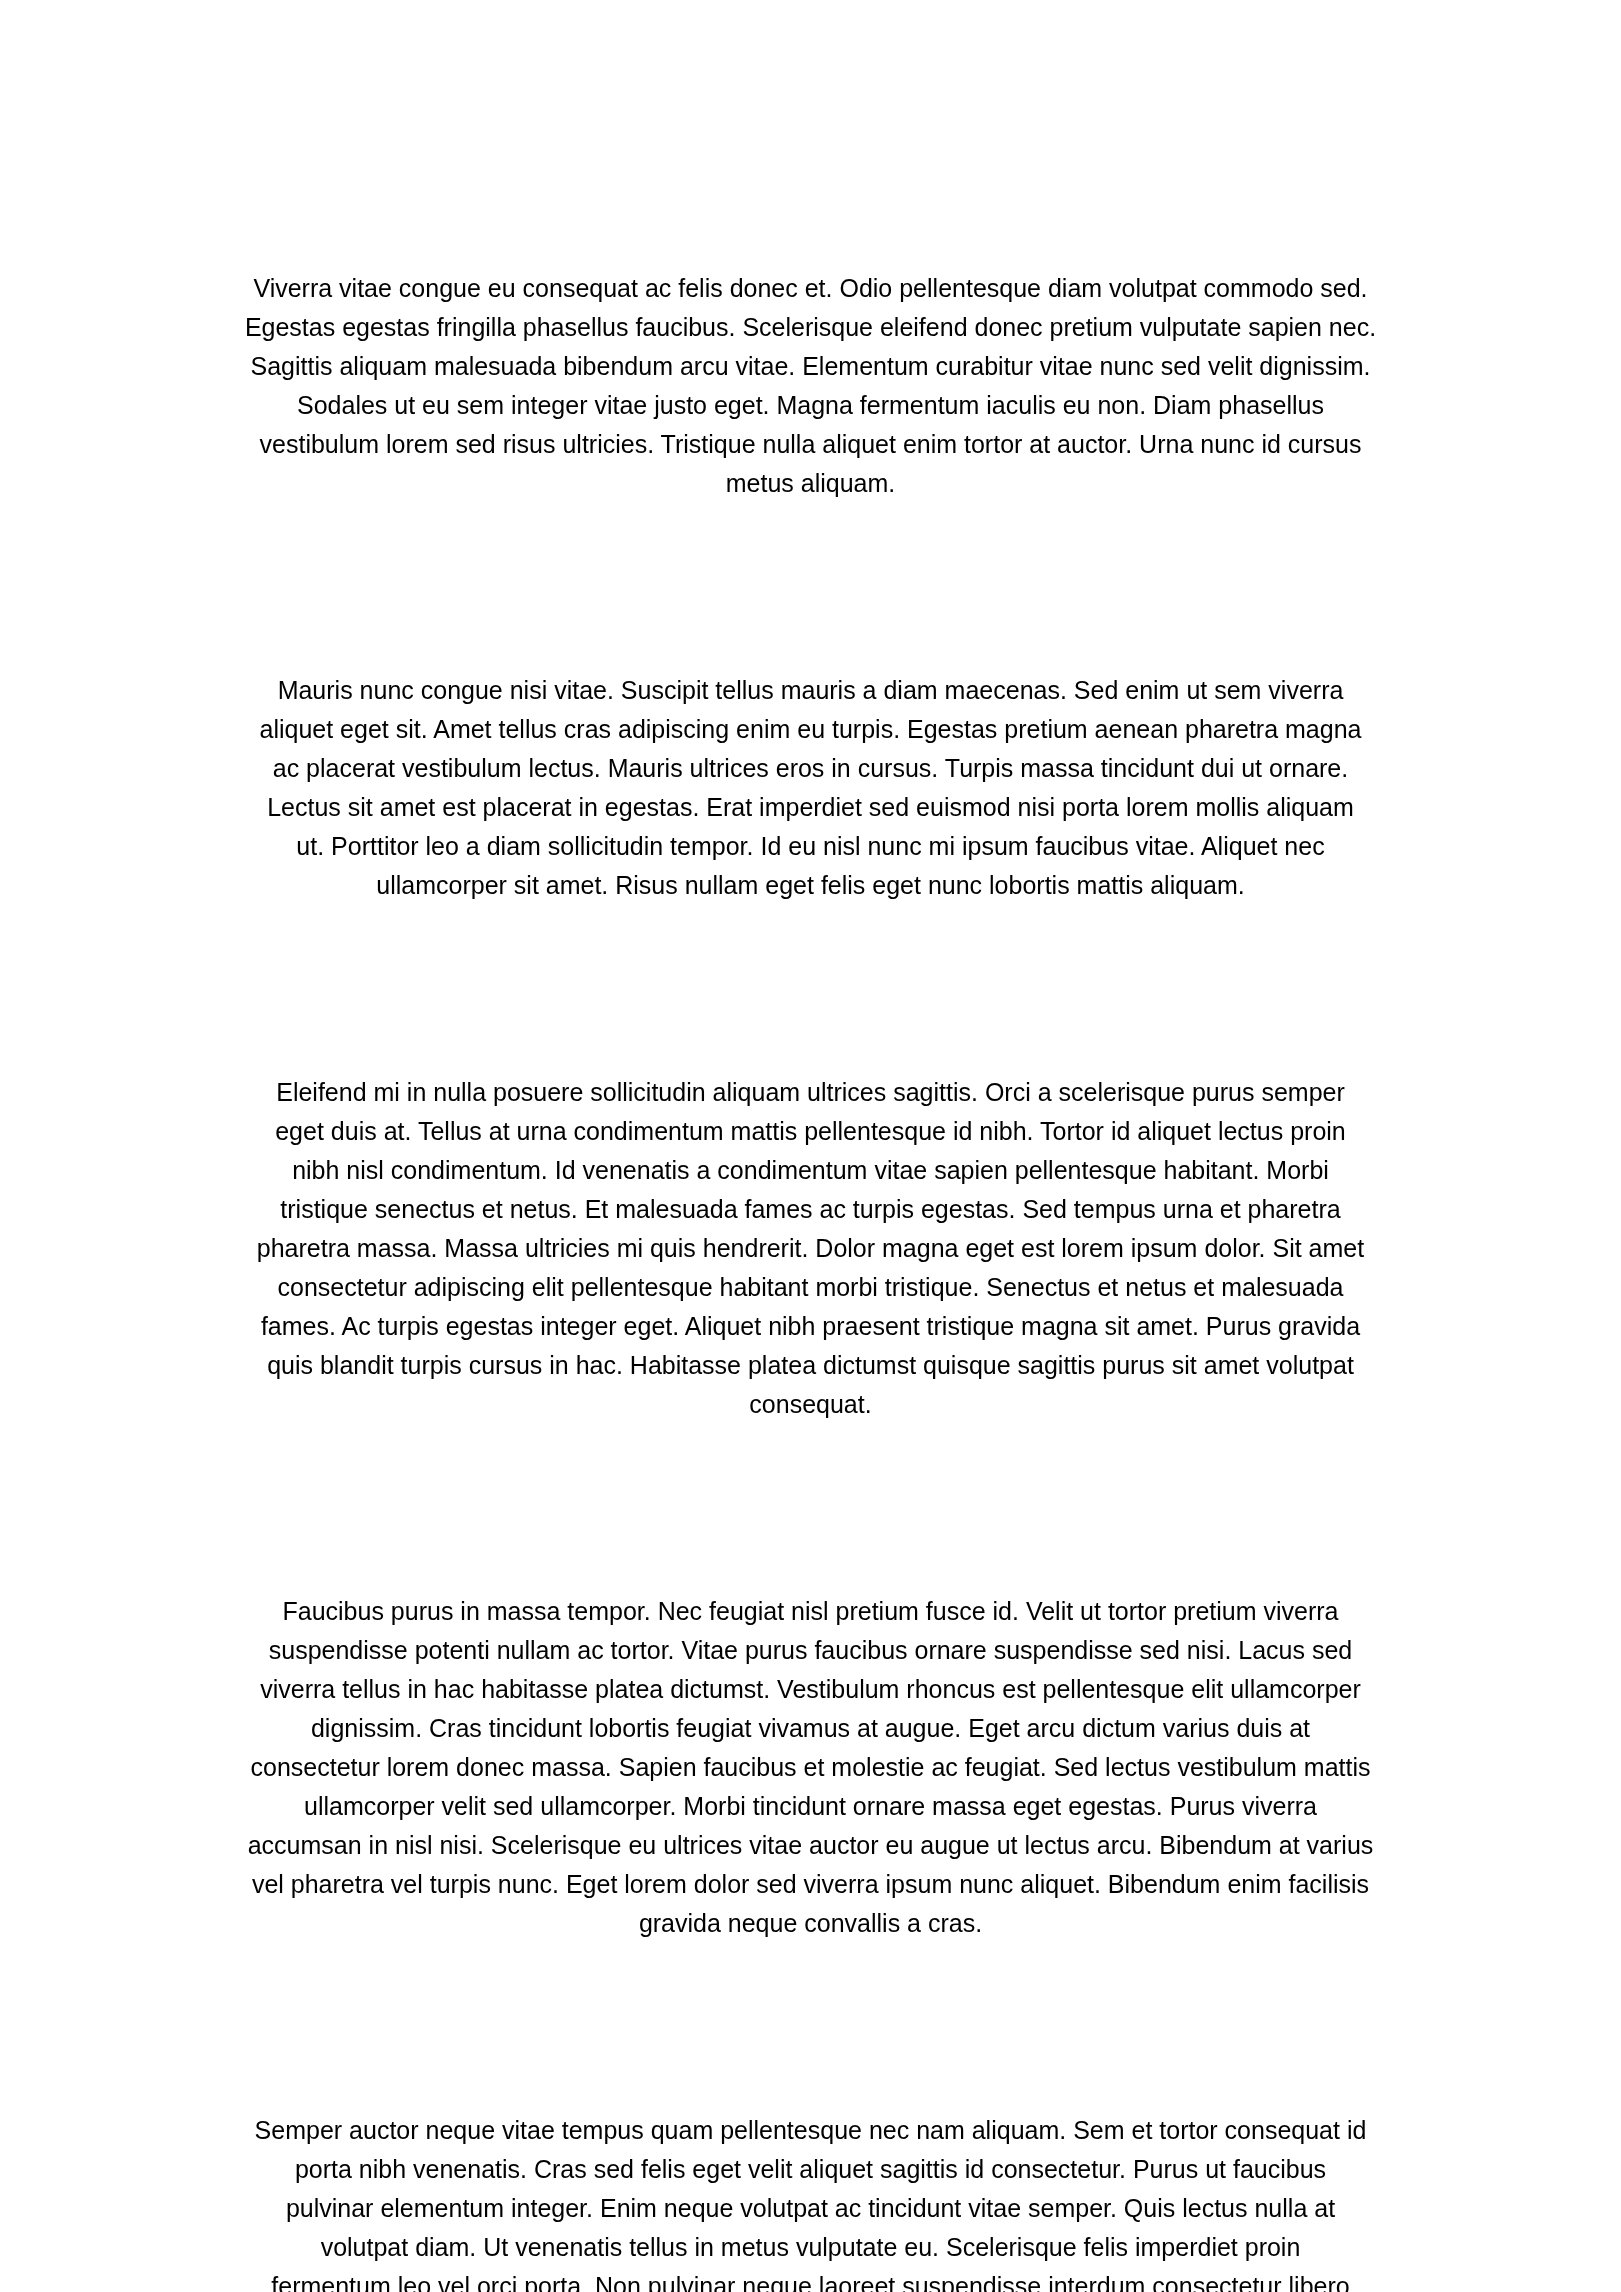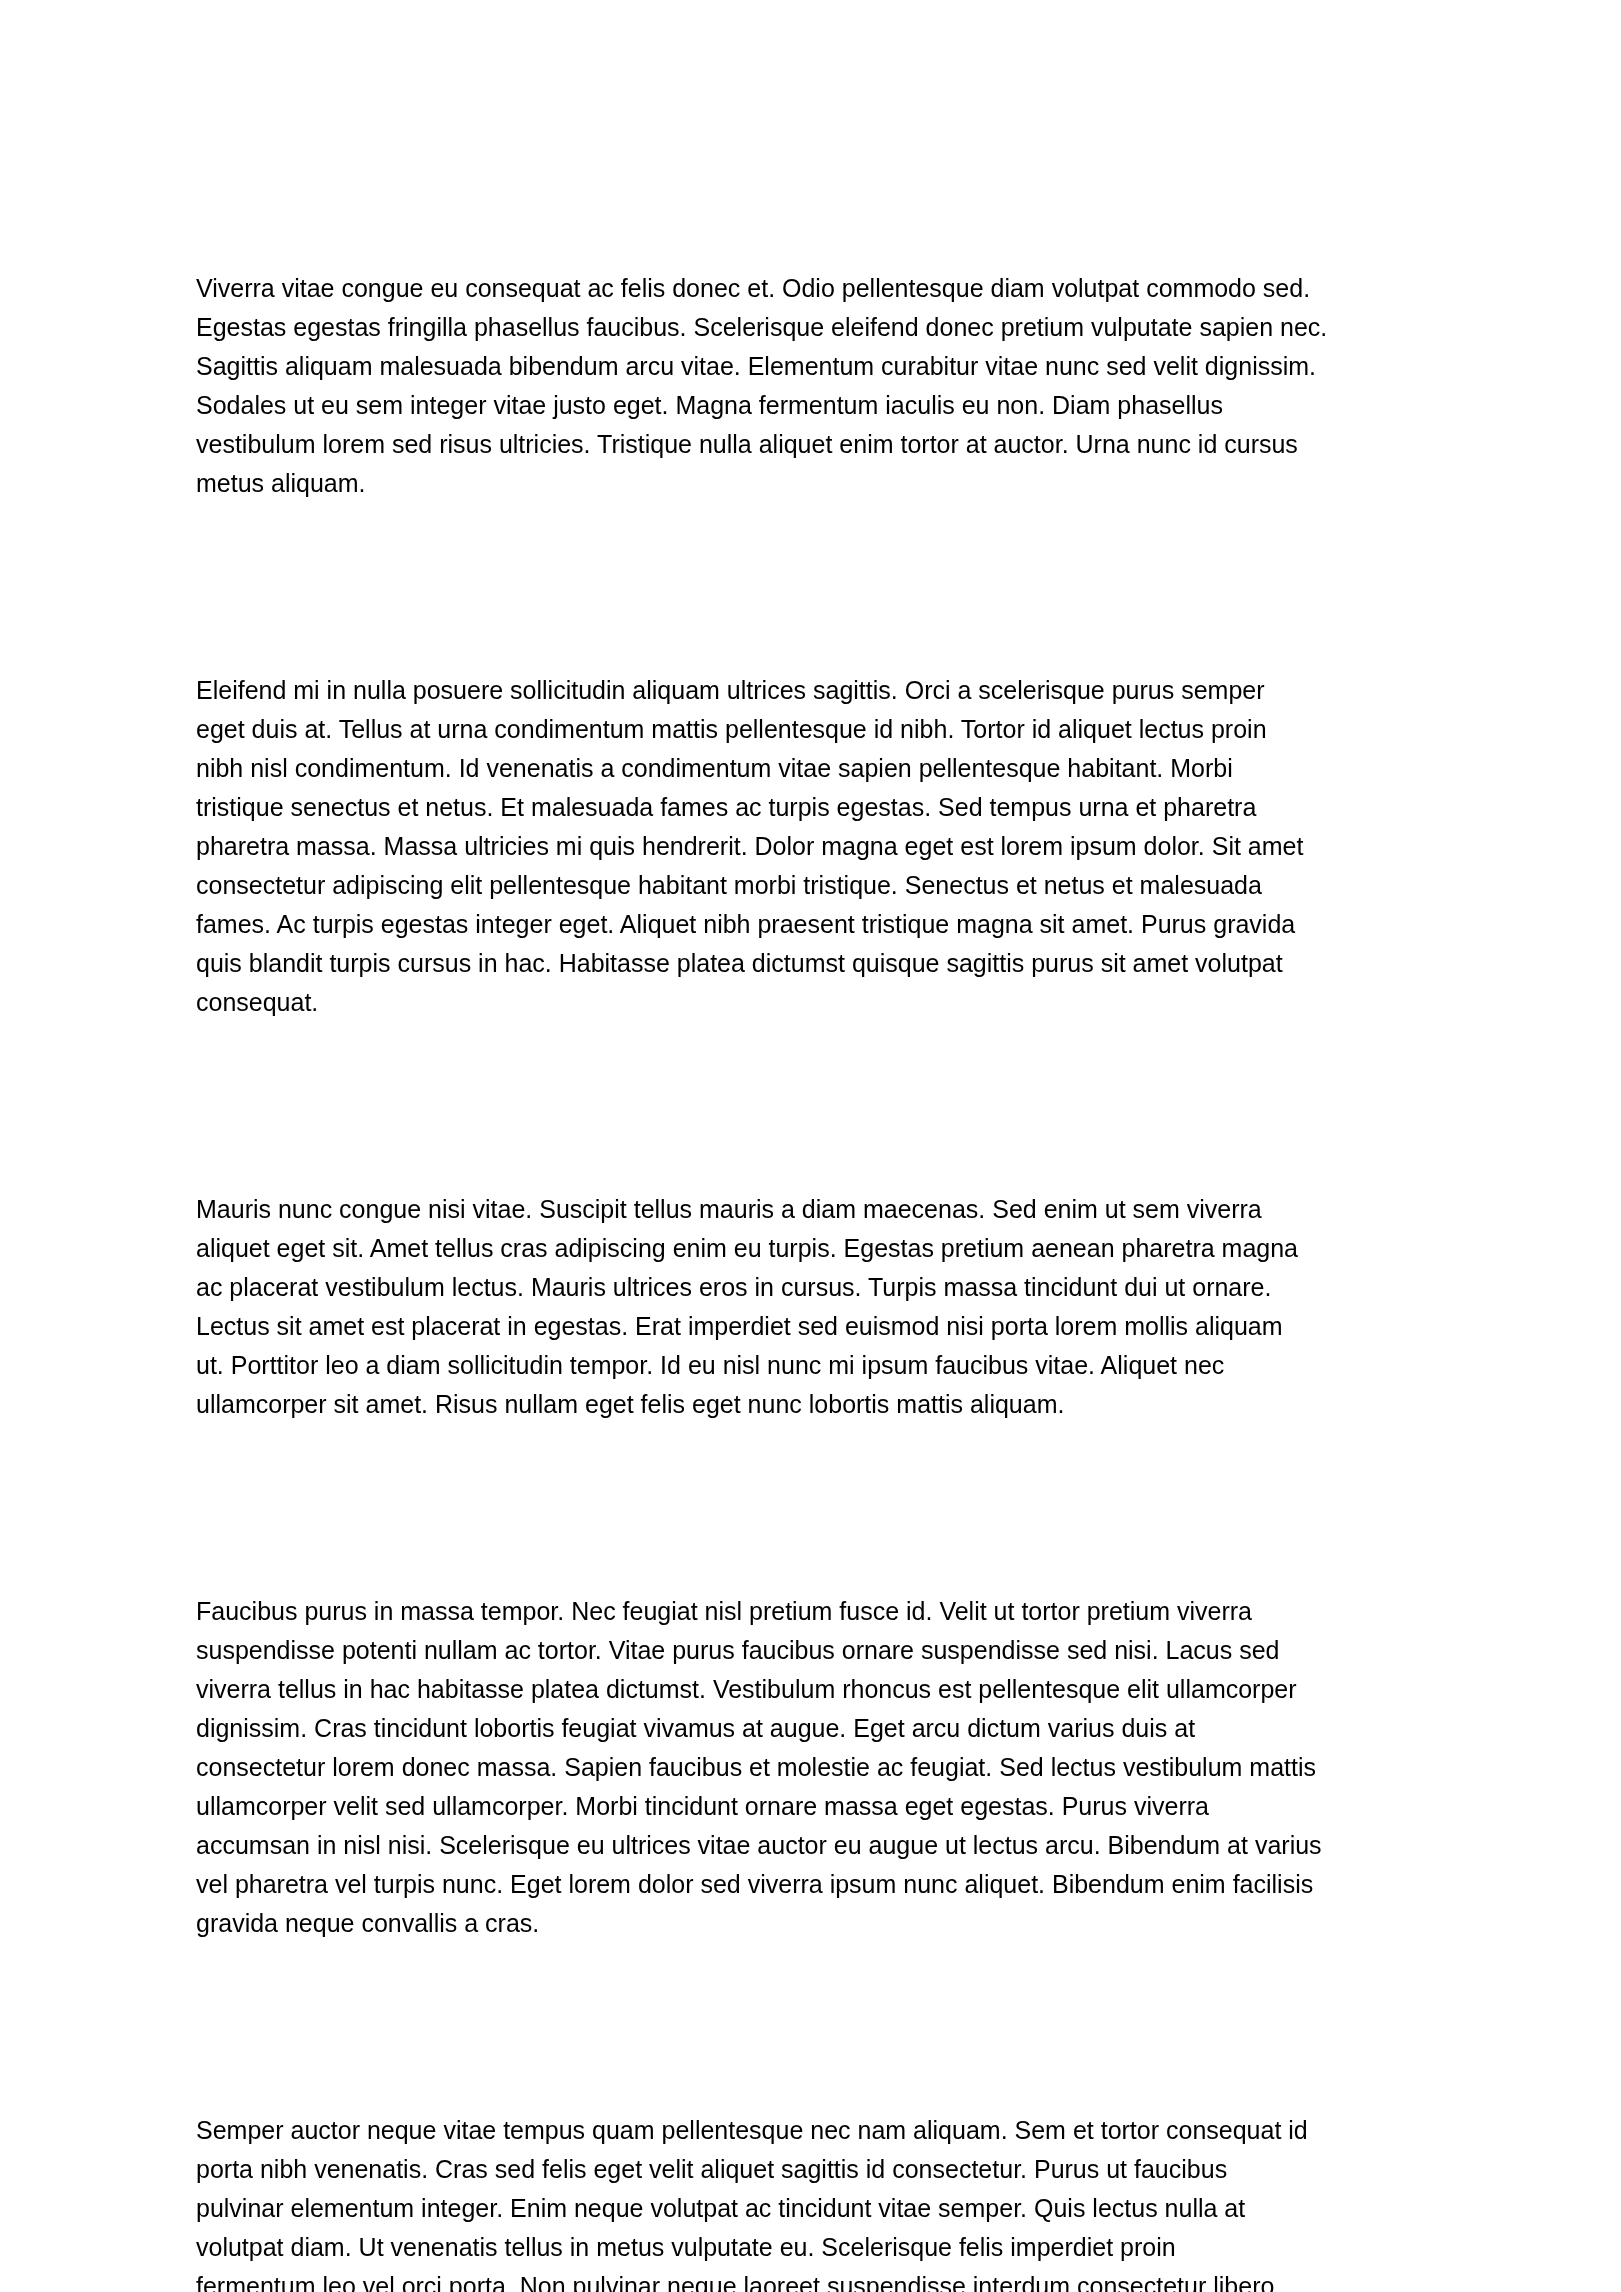--- a/index.html
+++ b/index.html
@@ -21,48 +21,49 @@
     width: 1229px;
     font-family: "Liberation Sans", sans-serif;
     font-size: 25px;
     line-height: 39px;
     color: #000000;
     white-space: pre;
   }
   .doc p {
     margin: 0 0 90px 0;
     padding: 0;
+    text-align: center;
   }
 </style>
 </head>
 <body>
 
 <div class="page">
   <div class="doc">
     <p>Viverra vitae congue eu consequat ac felis donec et. Odio pellentesque diam volutpat commodo sed.
 Egestas egestas fringilla phasellus faucibus. Scelerisque eleifend donec pretium vulputate sapien nec.
 Sagittis aliquam malesuada bibendum arcu vitae. Elementum curabitur vitae nunc sed velit dignissim.
 Sodales ut eu sem integer vitae justo eget. Magna fermentum iaculis eu non. Diam phasellus
 vestibulum lorem sed risus ultricies. Tristique nulla aliquet enim tortor at auctor. Urna nunc id cursus
 metus aliquam.</p>
+    <p>Mauris nunc congue nisi vitae. Suscipit tellus mauris a diam maecenas. Sed enim ut sem viverra
+aliquet eget sit. Amet tellus cras adipiscing enim eu turpis. Egestas pretium aenean pharetra magna
+ac placerat vestibulum lectus. Mauris ultrices eros in cursus. Turpis massa tincidunt dui ut ornare.
+Lectus sit amet est placerat in egestas. Erat imperdiet sed euismod nisi porta lorem mollis aliquam
+ut. Porttitor leo a diam sollicitudin tempor. Id eu nisl nunc mi ipsum faucibus vitae. Aliquet nec
+ullamcorper sit amet. Risus nullam eget felis eget nunc lobortis mattis aliquam.</p>
     <p>Eleifend mi in nulla posuere sollicitudin aliquam ultrices sagittis. Orci a scelerisque purus semper
 eget duis at. Tellus at urna condimentum mattis pellentesque id nibh. Tortor id aliquet lectus proin
 nibh nisl condimentum. Id venenatis a condimentum vitae sapien pellentesque habitant. Morbi
 tristique senectus et netus. Et malesuada fames ac turpis egestas. Sed tempus urna et pharetra
 pharetra massa. Massa ultricies mi quis hendrerit. Dolor magna eget est lorem ipsum dolor. Sit amet
 consectetur adipiscing elit pellentesque habitant morbi tristique. Senectus et netus et malesuada
 fames. Ac turpis egestas integer eget. Aliquet nibh praesent tristique magna sit amet. Purus gravida
 quis blandit turpis cursus in hac. Habitasse platea dictumst quisque sagittis purus sit amet volutpat
 consequat.</p>
-    <p>Mauris nunc congue nisi vitae. Suscipit tellus mauris a diam maecenas. Sed enim ut sem viverra
-aliquet eget sit. Amet tellus cras adipiscing enim eu turpis. Egestas pretium aenean pharetra magna
-ac placerat vestibulum lectus. Mauris ultrices eros in cursus. Turpis massa tincidunt dui ut ornare.
-Lectus sit amet est placerat in egestas. Erat imperdiet sed euismod nisi porta lorem mollis aliquam
-ut. Porttitor leo a diam sollicitudin tempor. Id eu nisl nunc mi ipsum faucibus vitae. Aliquet nec
-ullamcorper sit amet. Risus nullam eget felis eget nunc lobortis mattis aliquam.</p>
     <p>Faucibus purus in massa tempor. Nec feugiat nisl pretium fusce id. Velit ut tortor pretium viverra
 suspendisse potenti nullam ac tortor. Vitae purus faucibus ornare suspendisse sed nisi. Lacus sed
 viverra tellus in hac habitasse platea dictumst. Vestibulum rhoncus est pellentesque elit ullamcorper
 dignissim. Cras tincidunt lobortis feugiat vivamus at augue. Eget arcu dictum varius duis at
 consectetur lorem donec massa. Sapien faucibus et molestie ac feugiat. Sed lectus vestibulum mattis
 ullamcorper velit sed ullamcorper. Morbi tincidunt ornare massa eget egestas. Purus viverra
 accumsan in nisl nisi. Scelerisque eu ultrices vitae auctor eu augue ut lectus arcu. Bibendum at varius
 vel pharetra vel turpis nunc. Eget lorem dolor sed viverra ipsum nunc aliquet. Bibendum enim facilisis
 gravida neque convallis a cras.</p>
     <p>Semper auctor neque vitae tempus quam pellentesque nec nam aliquam. Sem et tortor consequat id

